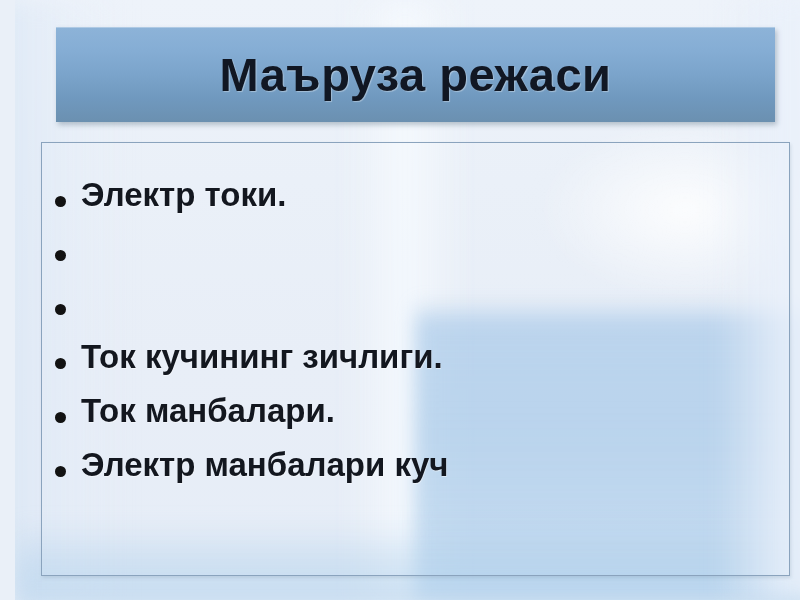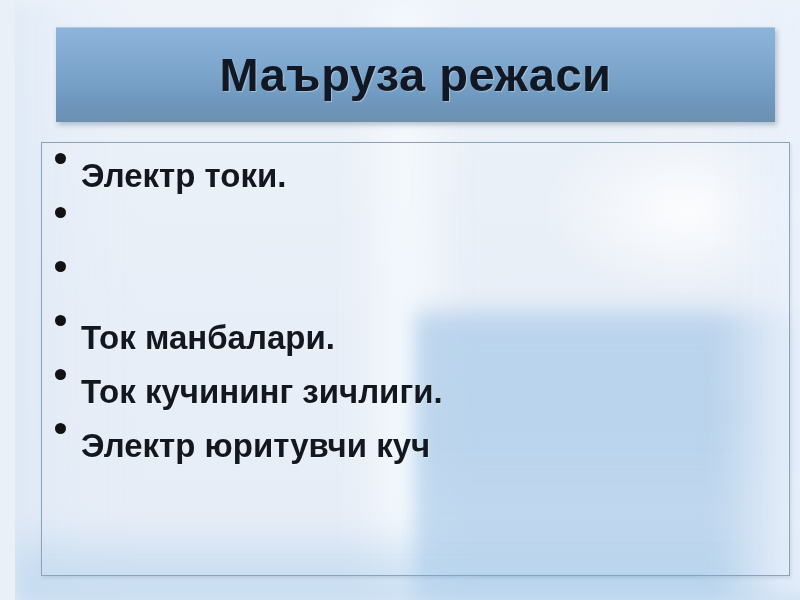--- a/index.html
+++ b/index.html
@@ -153,21 +153,21 @@
   }
 
   .bullet-list {
     list-style: none;
     margin: 0;
     padding: 16px 0 0 0;
   }
 
   .bullet-item {
     display: flex;
-    align-items: flex-start;
+    align-items: flex-end;
     height: 54px;
     padding-left: 13px;
   }
 
   .bullet-dot {
     width: 11px;
     height: 11px;
     border-radius: 50%;
     background: #121212;
     flex: 0 0 auto;
@@ -212,29 +212,29 @@
       <li class="bullet-item">
         <span class="bullet-dot"></span>
       </li>
 
       <li class="bullet-item">
         <span class="bullet-dot"></span>
       </li>
 
       <li class="bullet-item">
         <span class="bullet-dot"></span>
+        <span class="bullet-text">Ток кучининг зичлиги.</span>
+      </li>
+
+      <li class="bullet-item">
+        <span class="bullet-dot"></span>
         <span class="bullet-text">Ток манбалари.</span>
       </li>
 
       <li class="bullet-item">
         <span class="bullet-dot"></span>
-        <span class="bullet-text">Ток кучининг зичлиги.</span>
-      </li>
-
-      <li class="bullet-item">
-        <span class="bullet-dot"></span>
-        <span class="bullet-text">Электр юритувчи куч</span>
+        <span class="bullet-text">Электр манбалари куч</span>
       </li>
 
     </ul>
   </div>
 
 </div>
 
 </body></html>

